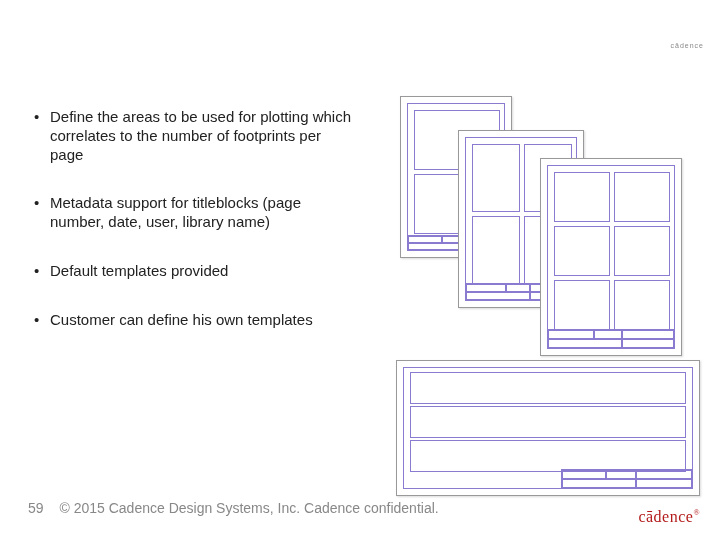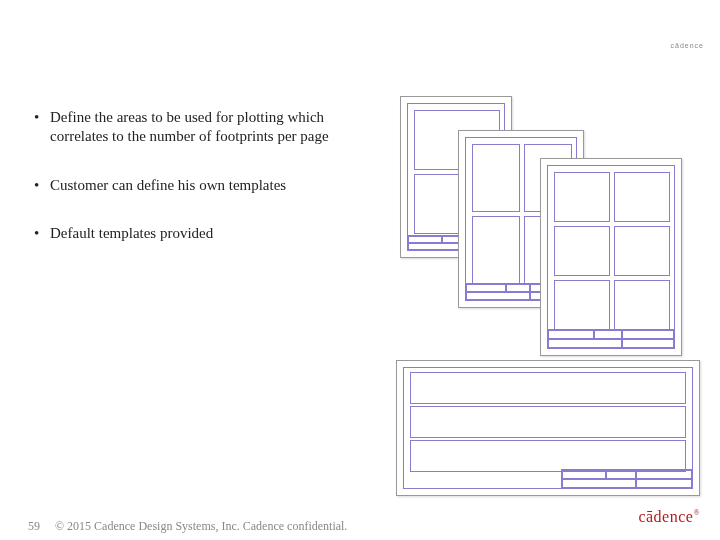--- a/index.html
+++ b/index.html
@@ -46,36 +46,34 @@
   }
   .bullets ul {
     list-style: none;
     margin: 0;
     padding: 0;
   }
   .bullets li {
     position: relative;
     padding-left: 16px;
     margin-bottom: 30px;
-    font-family: Liberation Serif, serif;
   }
   .bullets li::before {
     content: "•";
     position: absolute;
     left: 0;
     top: 0;
     color: #222;
   }
   .footer {
     position: absolute;
     left: 28px;
-    bottom: 6px;
-    font-size: 12px;
+    bottom: 24px;
+    font-size: 14px;
     color: #888;
-    font-family: Liberation Serif, serif;
   }
   .footer .pnum {
     margin-right: 12px;
   }
   .logo-bottom {
     position: absolute;
     right: 20px;
     bottom: 14px;
     font-size: 16px;
     color: #b31b1b;
@@ -130,22 +128,23 @@
 <body>
 
 <div class="slide">
 
 
   <div class="brand-top">cādence</div>
 
   <div class="bullets">
     <ul>
       <li>Define the areas to be used for plotting which correlates to the number of footprints per page</li>
+      <li>Metadata support for titleblocks (page number, date, user, library name)</li>
+      <li>Default templates provided</li>
       <li>Customer can define his own templates</li>
-      <li>Default templates provided</li>
     </ul>
   </div>
 
   <div class="sheet p1">
     <div class="inner" style="left:6px; top:6px; right:6px; bottom:6px;">
       <div class="cell" style="left:6px; top:6px;  width:84px; height:58px;"></div>
       <div class="cell" style="left:6px; top:70px; width:84px; height:58px;"></div>
       <div class="tblock" style="left:0; right:0; bottom:0; height:14px;">
         <div class="tb-row tb-tiny" style="left:0; top:0; width:34px; height:7px;"></div>
         <div class="tb-row tb-tiny" style="left:34px; top:0; width:20px; height:7px;"></div>

